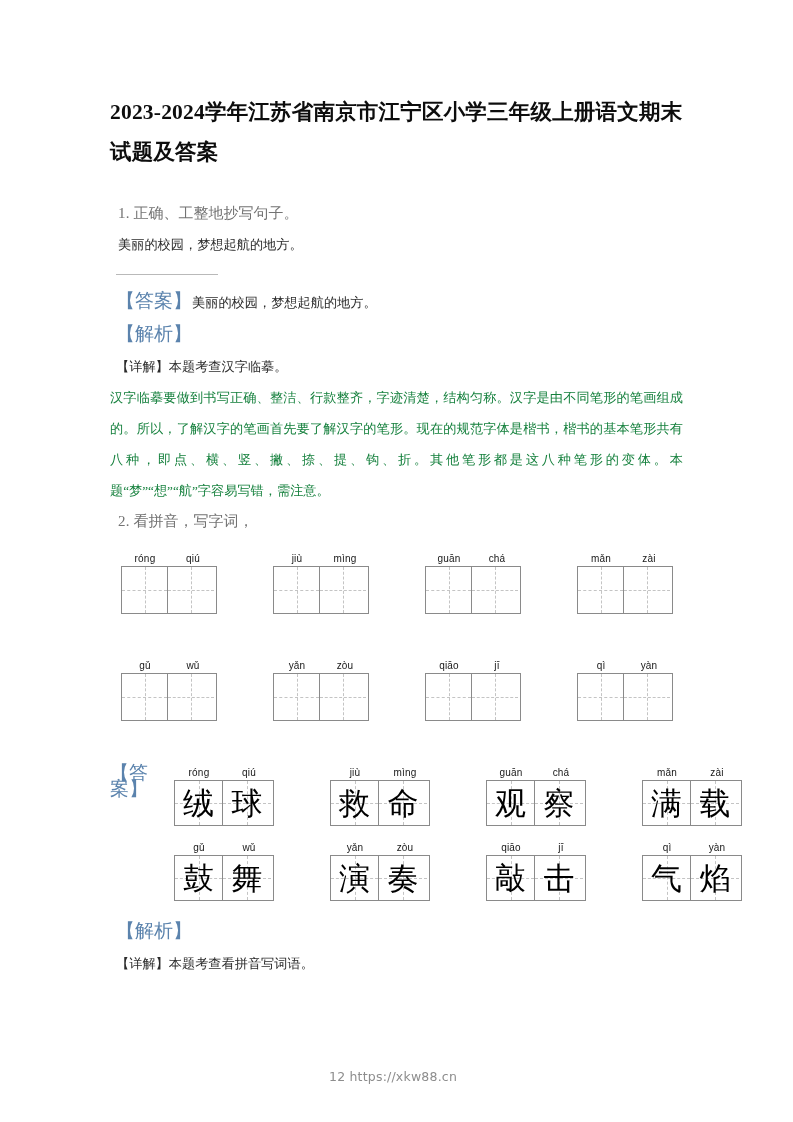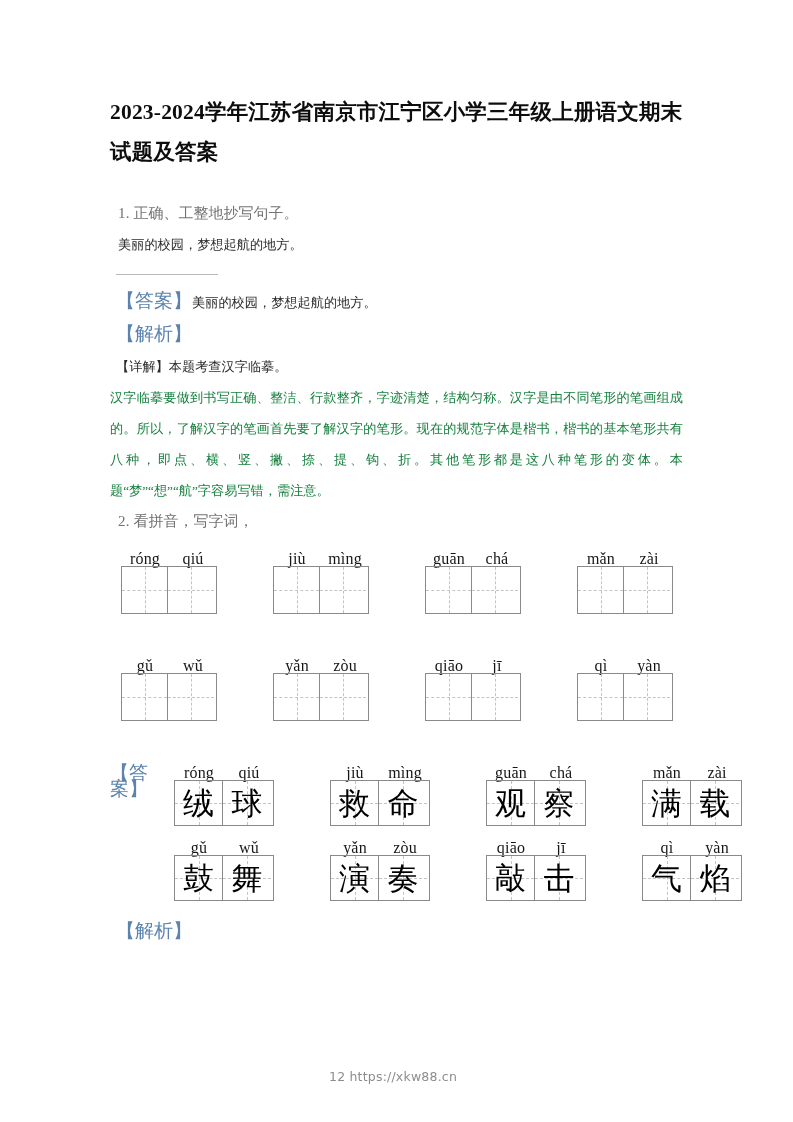--- a/index.html
+++ b/index.html
@@ -102,22 +102,22 @@
     flex-direction: column;
   }
   .grid-group + .grid-group { margin-left: 56px; }
 
   .pinyin-row {
     display: flex;
   }
   .pinyin-cell {
     width: 48px;
     text-align: center;
-    font-family: Liberation Serif, serif;
-    font-size: 16px;
+    font-family: Liberation Sans, sans-serif;
+    font-size: 10px;
     line-height: 15px;
     color: #161616;
     letter-spacing: 0.2px;
   }
   .boxes {
     display: flex;
     border: 1px solid #8a8a8a;
   }
   .tian-cell {
     width: 46px;
@@ -442,20 +442,23 @@
           </div>
         </div>
       </div>
 
       <div class="spacer-sm"></div>
 
       <p class="label-line">
         <span class="tag">【解析】</span>
       </p>
 
+      <p class="label-line">
+        <span>【详解】</span><span>本题考查看拼音写词语。</span>
+      </p>
 
     </div>
 
   </div>
 
   <div class="footer">12 https://xkw88.cn</div>
 
 </div>
 
 </body></html>

